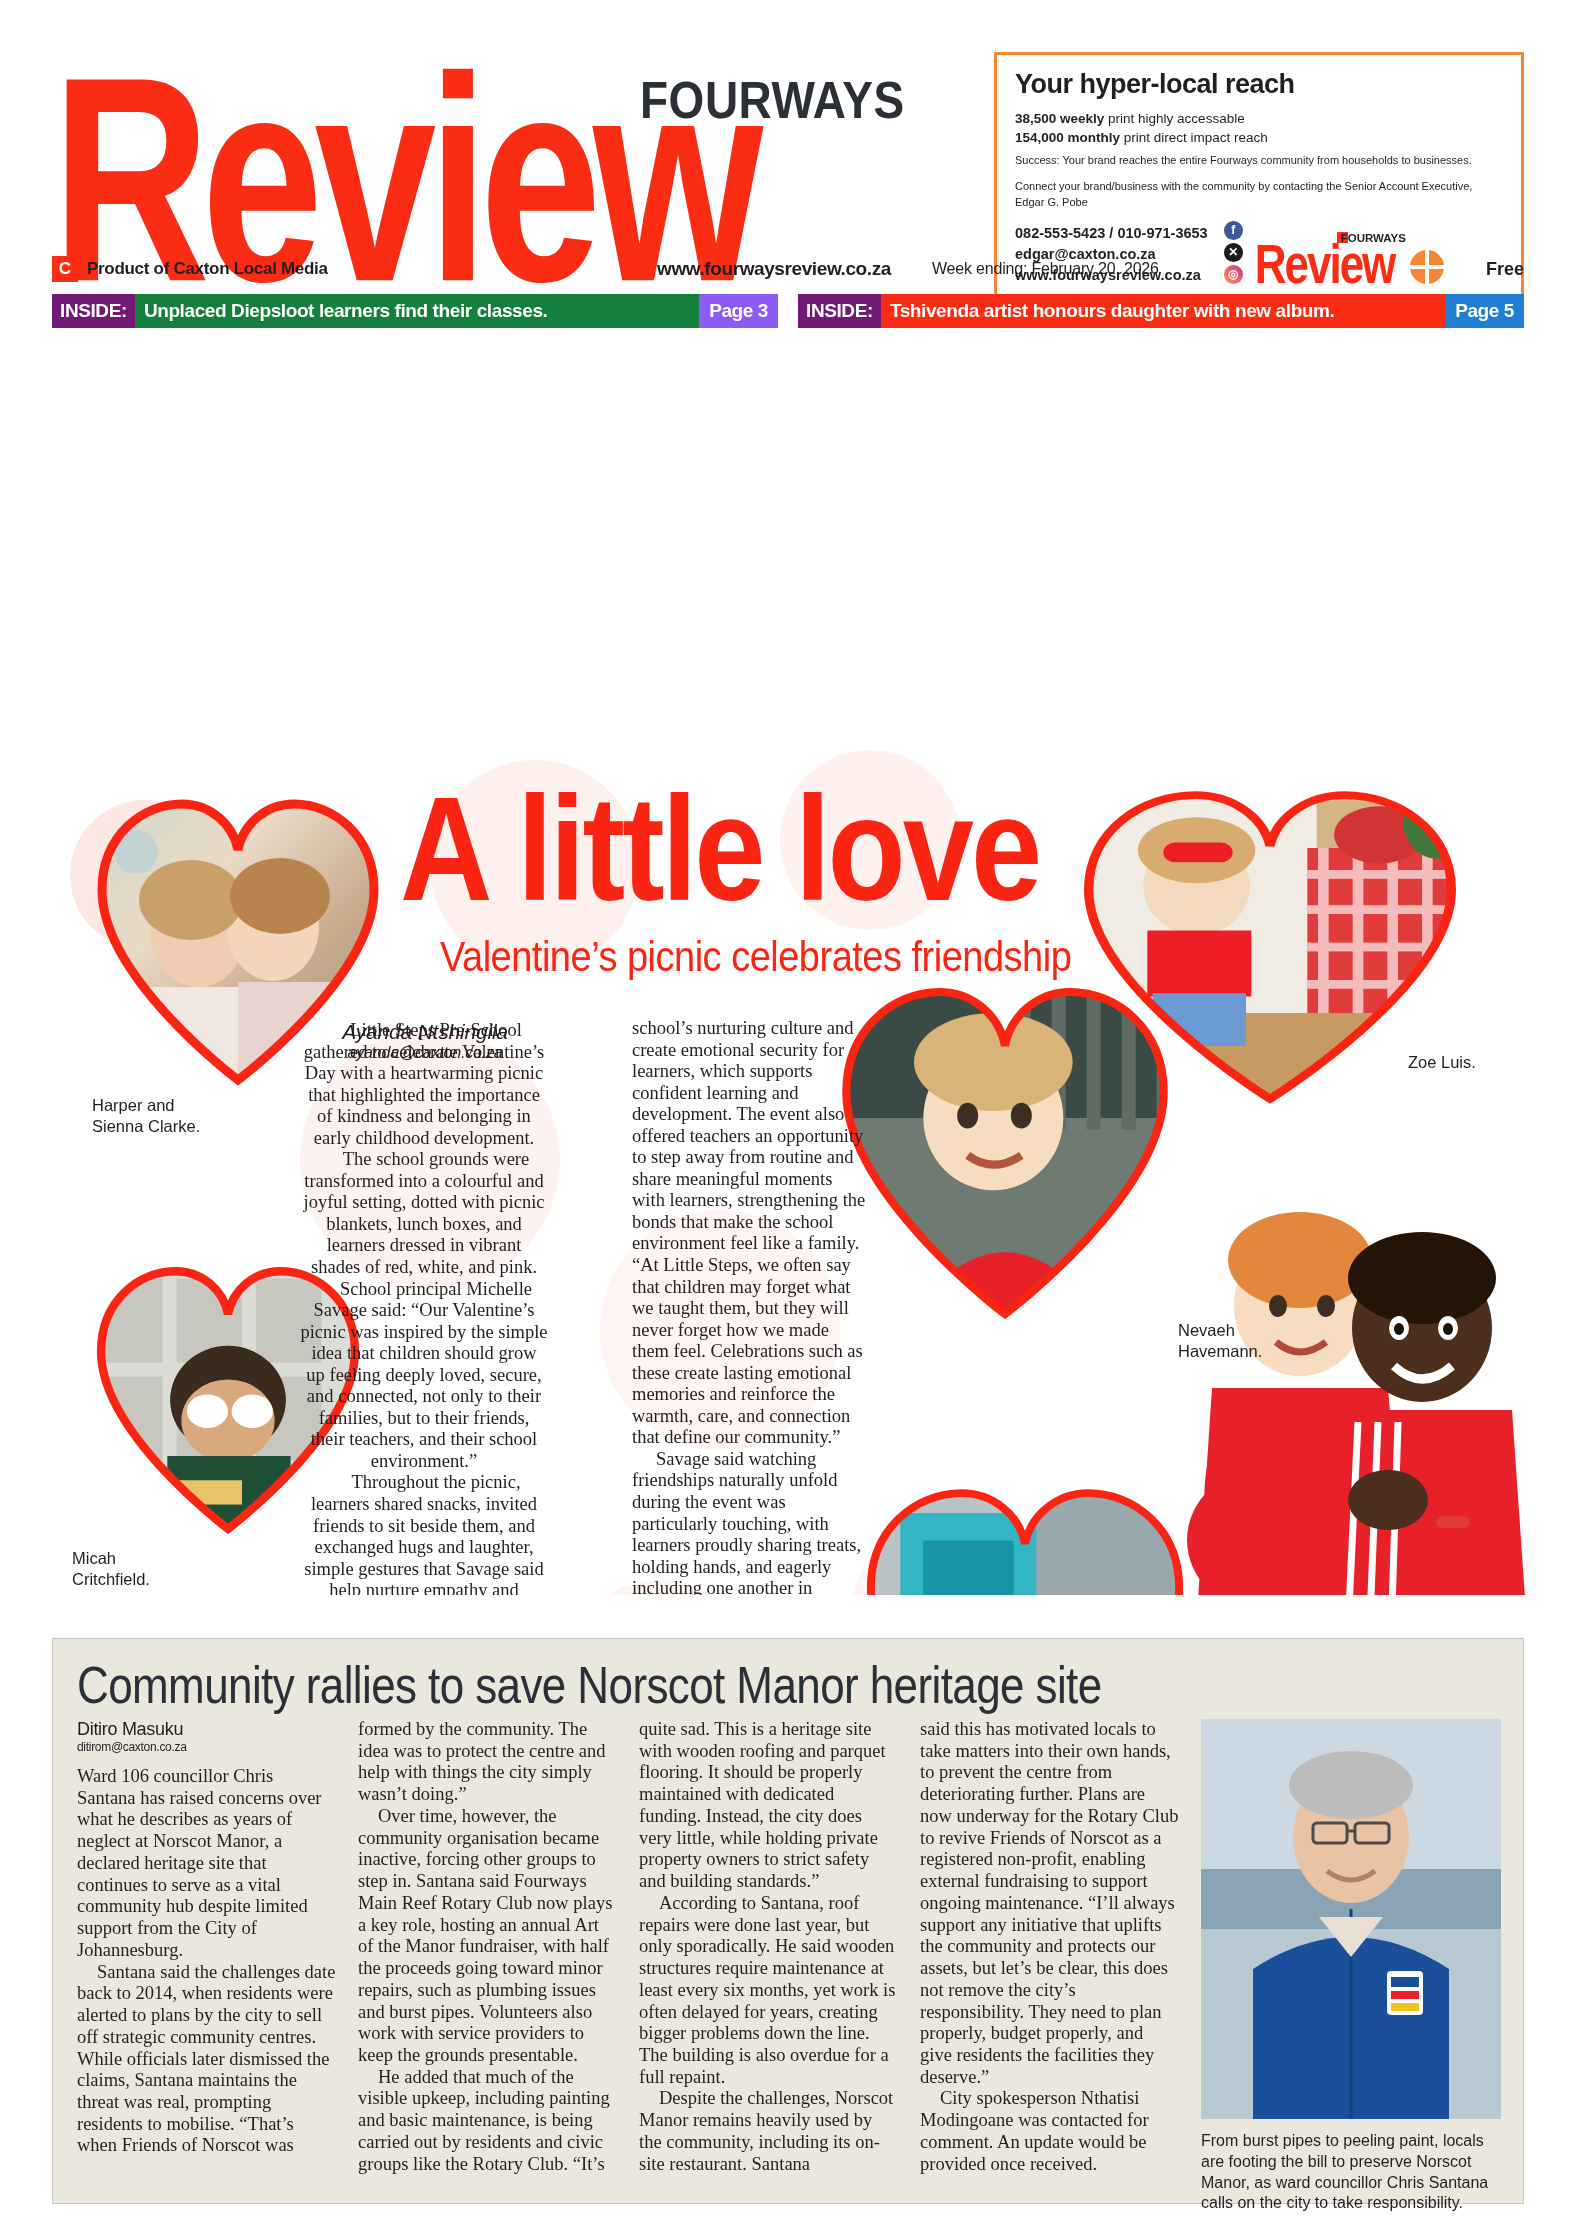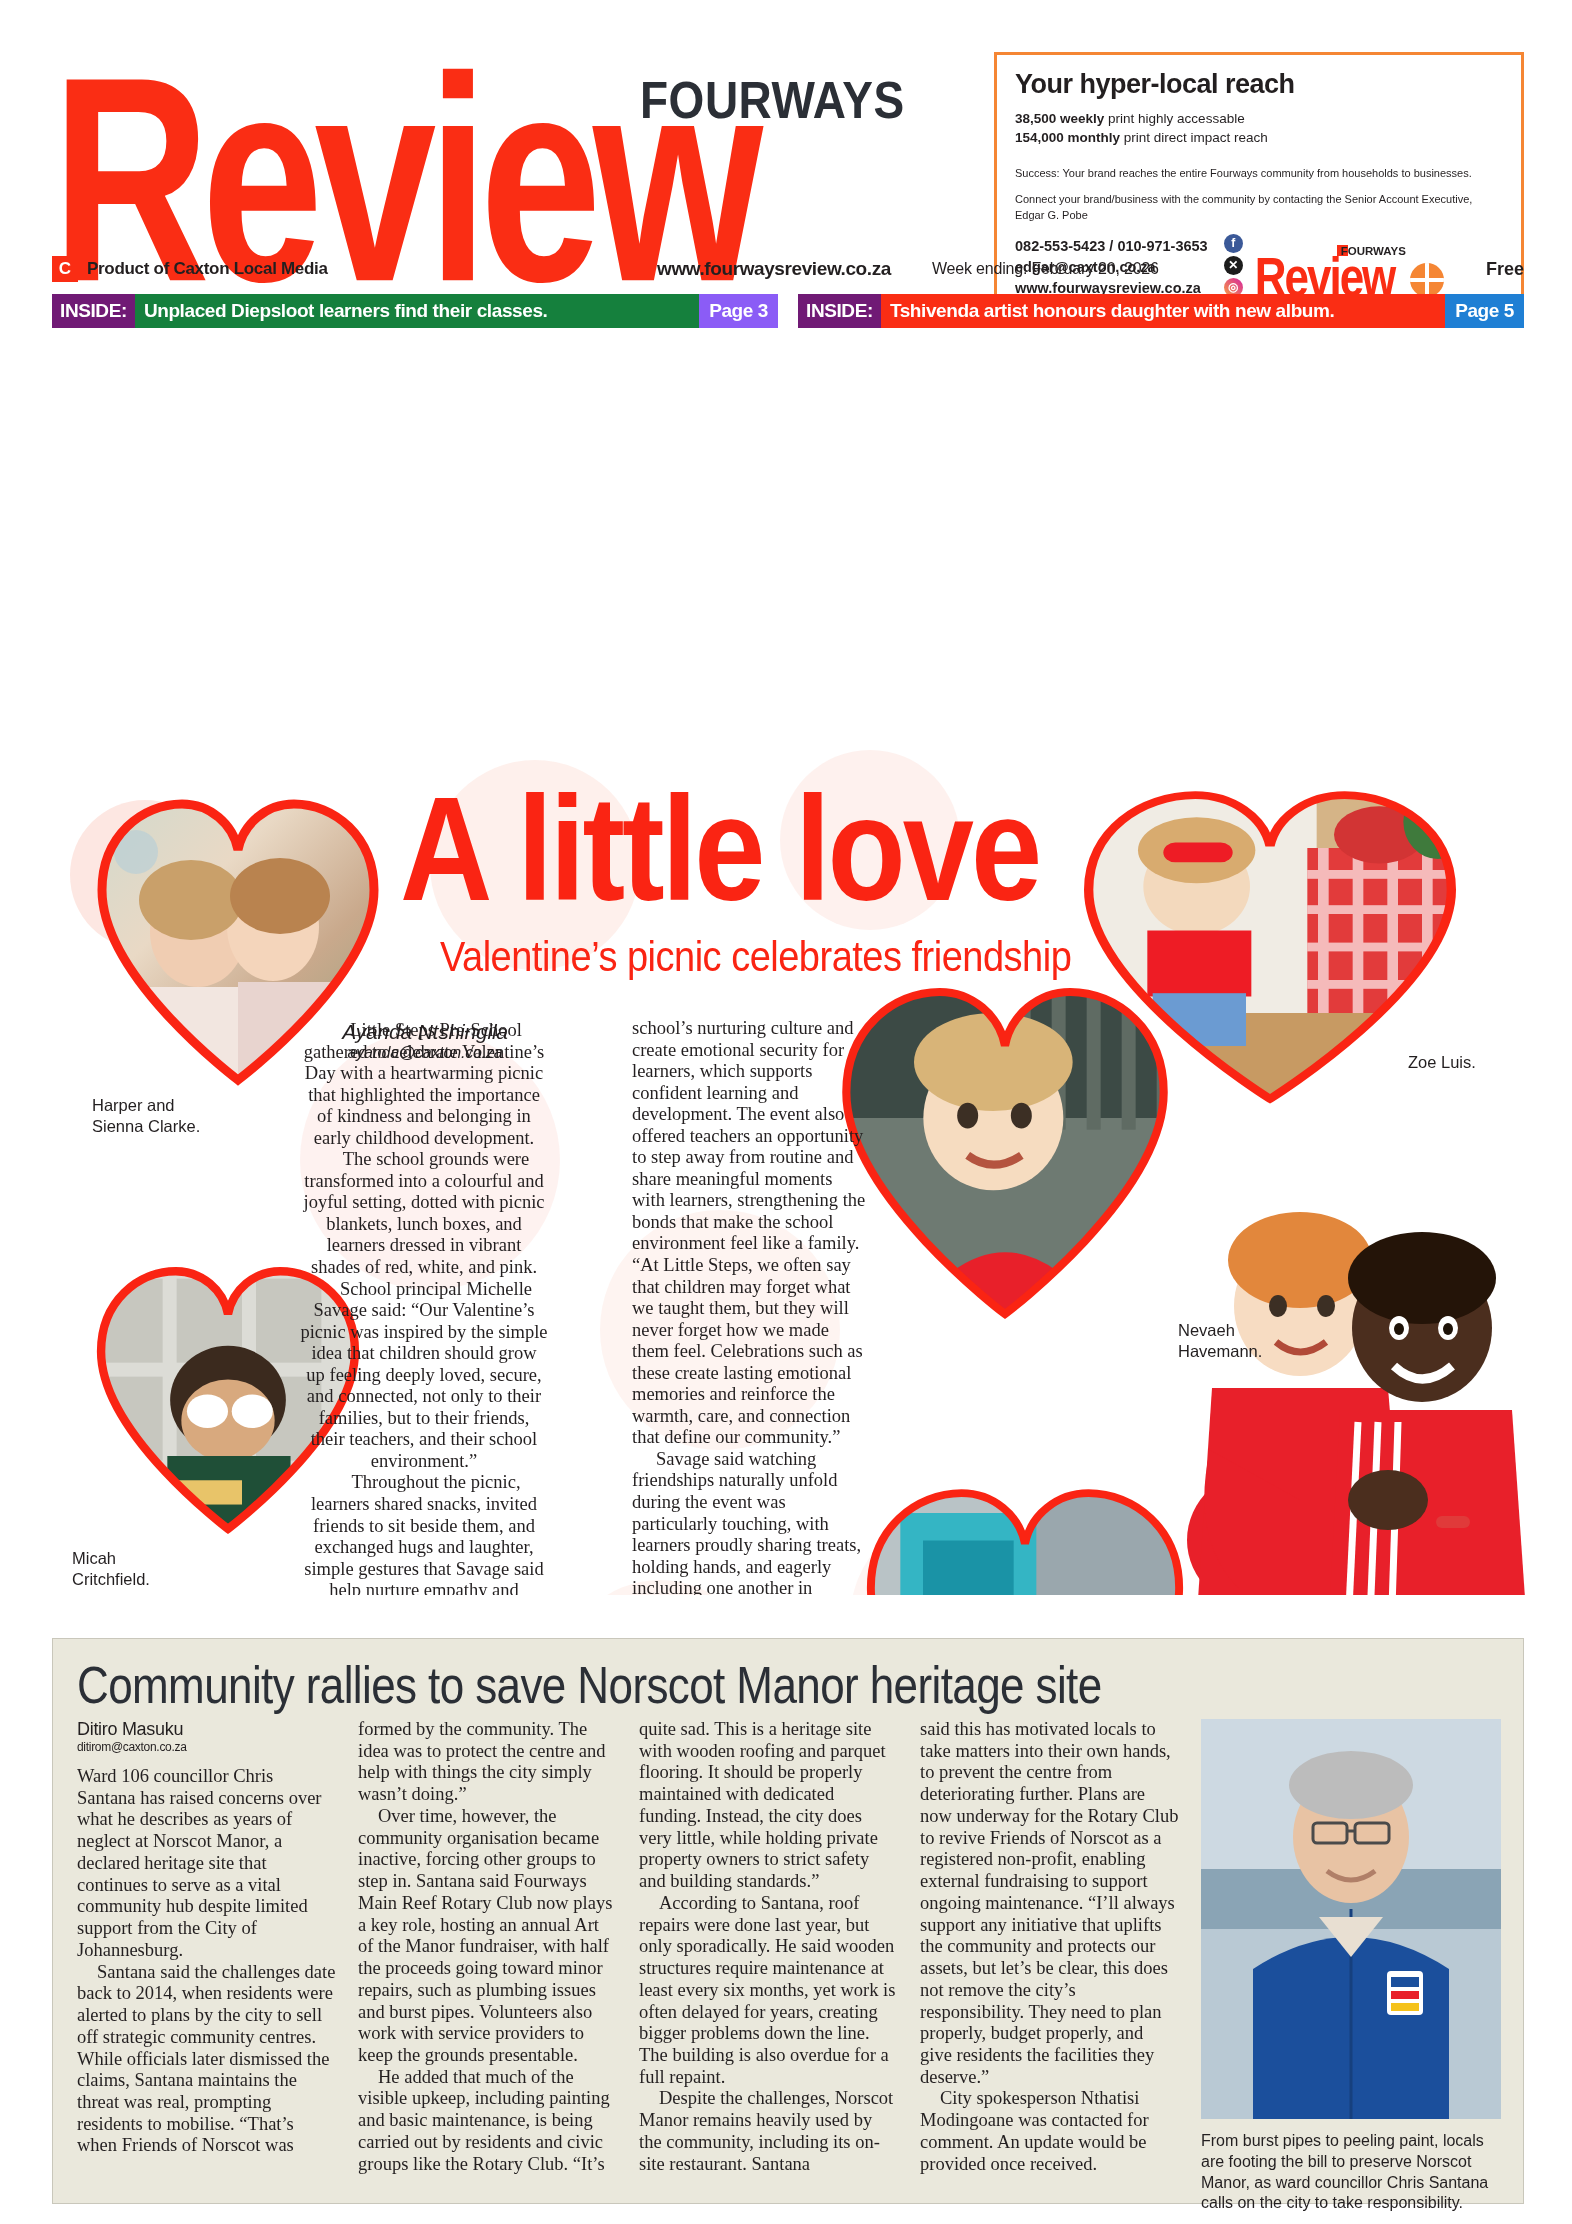--- a/index.html
+++ b/index.html
@@ -54,21 +54,21 @@
     font-size: 27px;
     letter-spacing: -0.5px;
     color: #231f20;
     margin-bottom: 9px;
   }
   .reach-stats {
     font-family: "Liberation Sans", sans-serif;
     font-size: 13.5px;
     line-height: 1.42;
     color: #231f20;
-    margin-bottom: 19px;
+    margin-bottom: 6px;
   }
   .reach-stats b { font-weight: 700; }
   .reach-p {
     font-family: "Liberation Sans", sans-serif;
     font-size: 11px;
     line-height: 1.38;
     color: #231f20;
     margin-bottom: 11px;
   }
   .reach-bottom { display: flex; align-items: flex-end; gap: 10px; }

